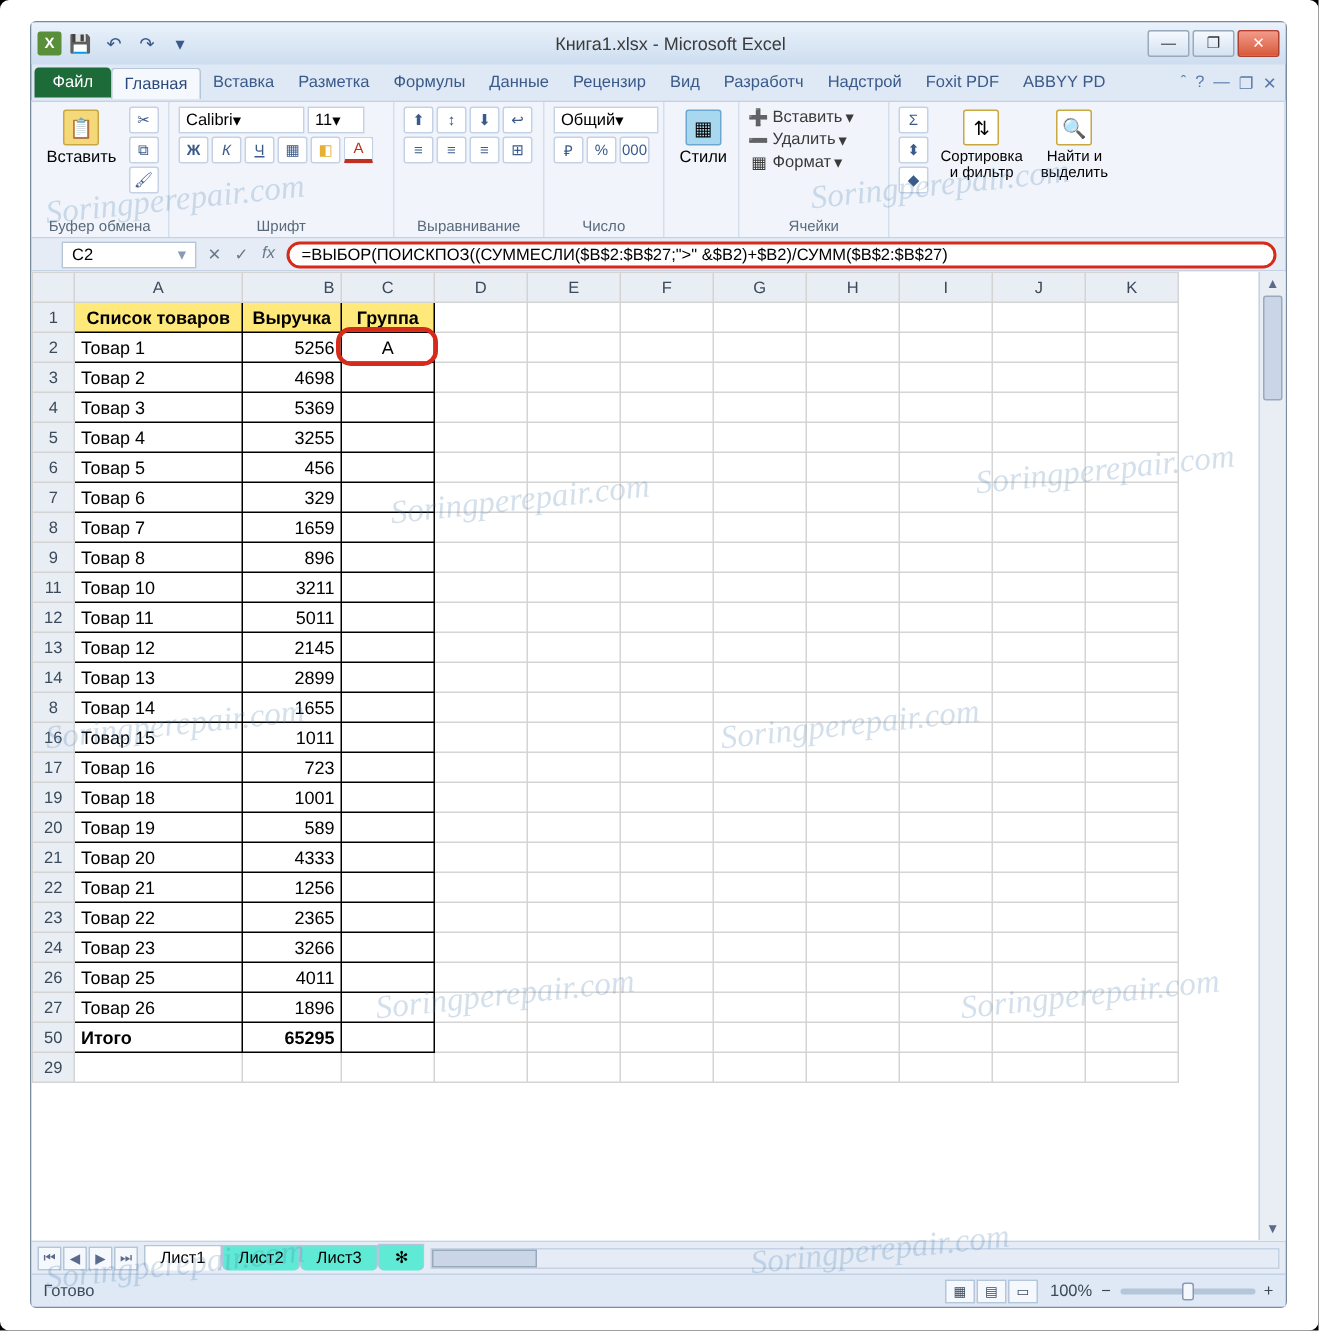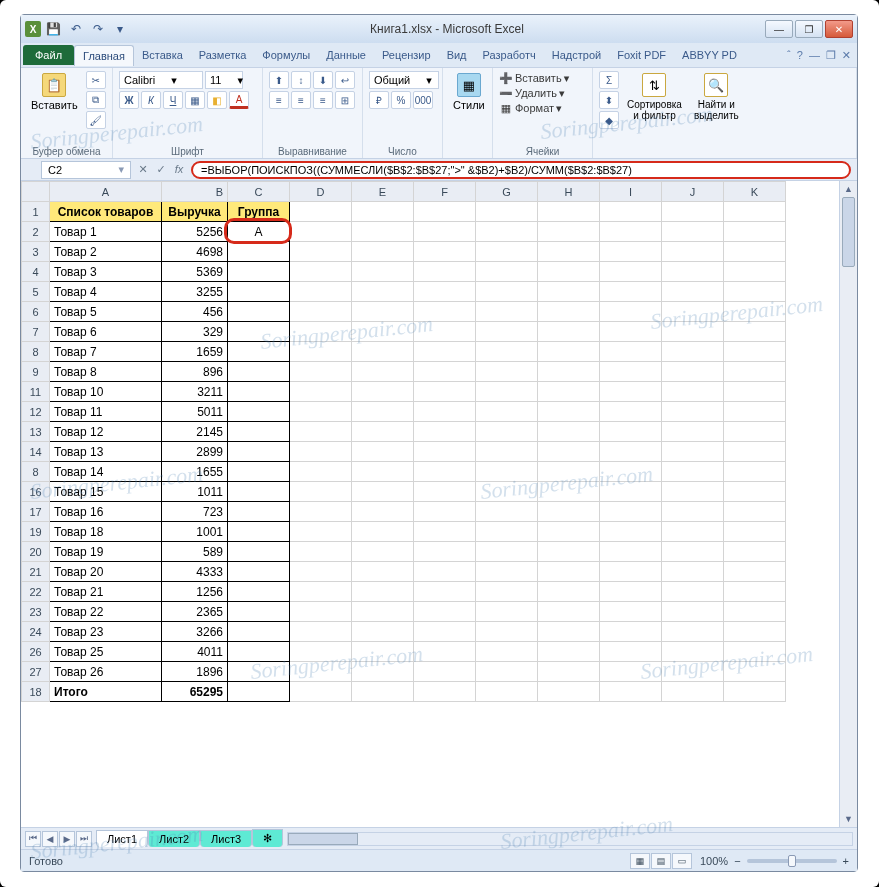--- a/index.html
+++ b/index.html
@@ -20,21 +20,21 @@
 .rtab.active { background: #f5f8fc; border: 1px solid #b5c5da; border-bottom: none; border-radius: 3px 3px 0 0; color: #2a4a7a; }
 .ribbon-help { margin-left: auto; display: flex; gap: 6px; padding-right: 6px; color: #5a7aaa; font-size: 11px; }
 .ribbon { height: 92px; background: #f1f5fb; border-top: 1px solid #c5d2e5; border-bottom: 1px solid #c5d2e5; display: flex; font-size: 11px; }
 .rgroup { border-right: 1px solid #d5dfec; padding: 3px 6px 1px 6px; display: flex; flex-direction: column; justify-content: space-between; }
 .rgroup-body { display: flex; gap: 4px; align-items: flex-start; flex:1;}
 .rgroup-label { text-align: center; font-size: 10px; color: #5a6a7a; padding-top: 2px; }
 .big-btn { display: flex; flex-direction: column; align-items: center; gap: 2px; padding: 2px 4px; cursor: pointer; border-radius:3px;}
 .big-btn .ico { width: 24px; height: 24px; background: #f5d87a; border: 1px solid #caa840; border-radius: 2px; display:flex;align-items:center;justify-content:center;font-size:13px;}
 .small-col { display: flex; flex-direction: column; gap: 2px; }
 .sbtn { width: 20px; height: 18px; border: 1px solid #c5d2e5; border-radius: 2px; background: #fff; font-size: 10px; display: flex; align-items: center; justify-content: center; cursor: pointer; color:#3a5a8a;}
-.combo { height: 18px; border: 1px solid #c5d2e5; background: #fff; font-size: 11px; padding: 0 4px; display: flex; align-items: center; gap:16px; cursor:pointer;}
+.combo { height: 18px; border: 1px solid #c5d2e5; background: #fff; font-size: 11px; padding: 0 4px; display: flex; align-items: center; gap:0; cursor:pointer;}
 .font-row { display: flex; gap: 2px; }
 .edit-row { display:flex; gap:2px; align-items:center; font-size:11px; color:#3a3a3a; cursor:pointer;}
 .edit-row .ei{width:14px;height:14px;display:flex;align-items:center;justify-content:center;font-size:11px;}
 
 .namebox-row { height: 22px; background: #e5ecf6; border-bottom: 1px solid #c5d2e5; display: flex; align-items: center; font-size: 12px; }
 .namebox { width: 90px; height: 18px; background: #fff; border: 1px solid #b5c5da; margin-left: 20px; padding: 0 6px; display: flex; align-items: center; font-size: 11px; justify-content:space-between;}
 .fx-icons { display: flex; gap: 2px; margin: 0 4px; color: #6a7a8a; font-size: 11px; }
 .fx-icons span{width:16px;text-align:center;cursor:pointer;}
 .formula-bar { flex: 1; height: 18px; background: #fff; border: 2px solid #d62a1a; border-radius: 9px; margin-right: 6px; padding: 0 8px; display: flex; align-items: center; font-size: 11px; overflow: hidden; white-space: nowrap; }
 
@@ -603,24 +603,38 @@
                 <td></td>
                 <td></td>
                 <td></td>
                 <td></td>
                 <td></td>
                 <td></td>
                 <td></td>
                 <td></td>
               </tr>
               <tr>
-                <th class="rowh">18</th>
+                <th class="rowh">50</th>
                 <td class="data-cell bold">Итого</td>
                 <td class="data-cell r bold">65295</td>
                 <td class="data-cell c"></td>
+                <td></td>
+                <td></td>
+                <td></td>
+                <td></td>
+                <td></td>
+                <td></td>
+                <td></td>
+                <td></td>
+              </tr>
+              <tr>
+                <th class="rowh">29</th>
+                <td></td>
+                <td></td>
+                <td></td>
                 <td></td>
                 <td></td>
                 <td></td>
                 <td></td>
                 <td></td>
                 <td></td>
                 <td></td>
                 <td></td>
               </tr>
             </tbody>

